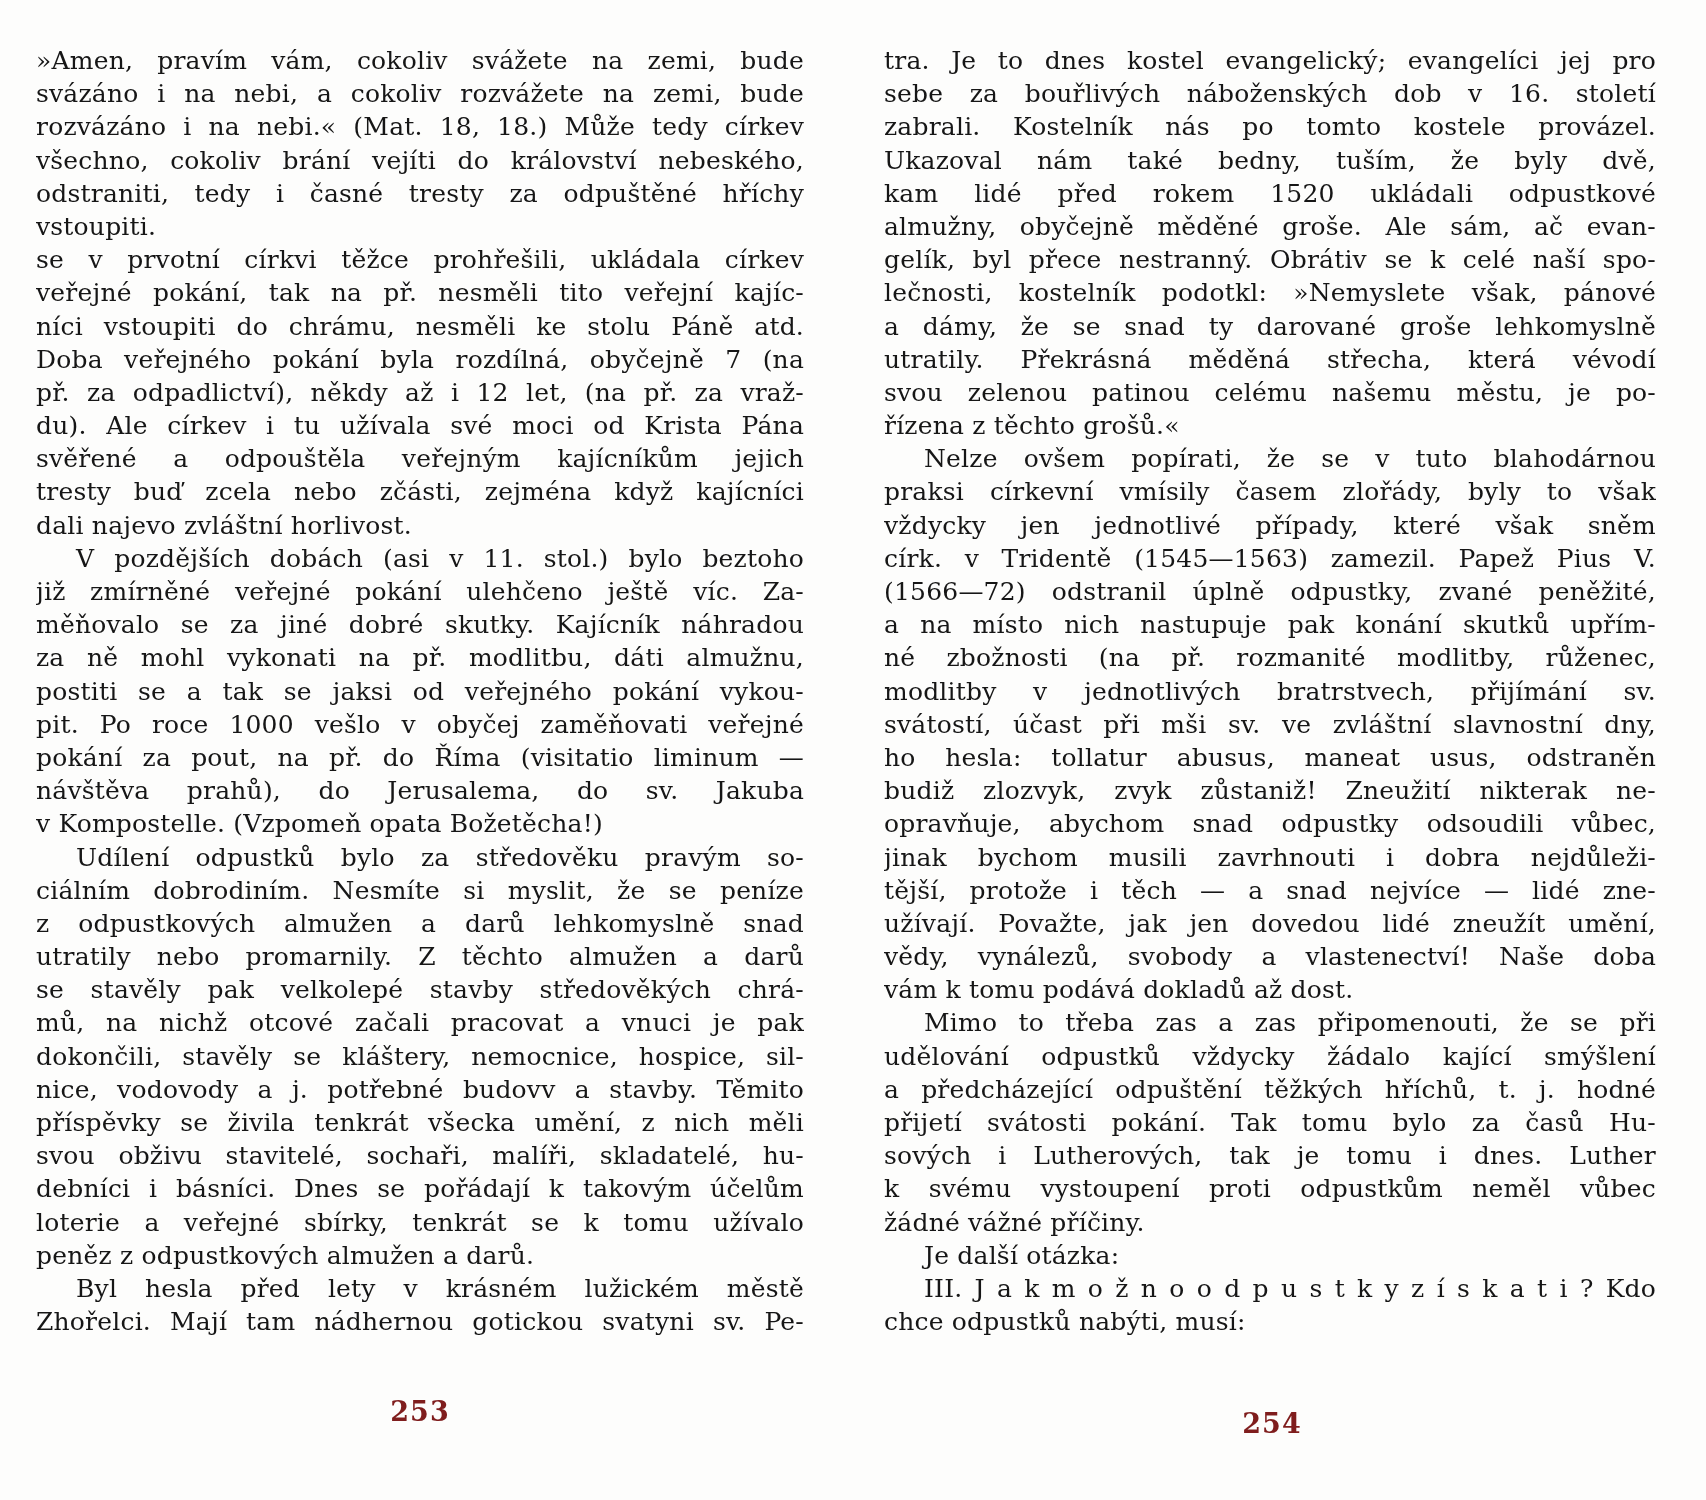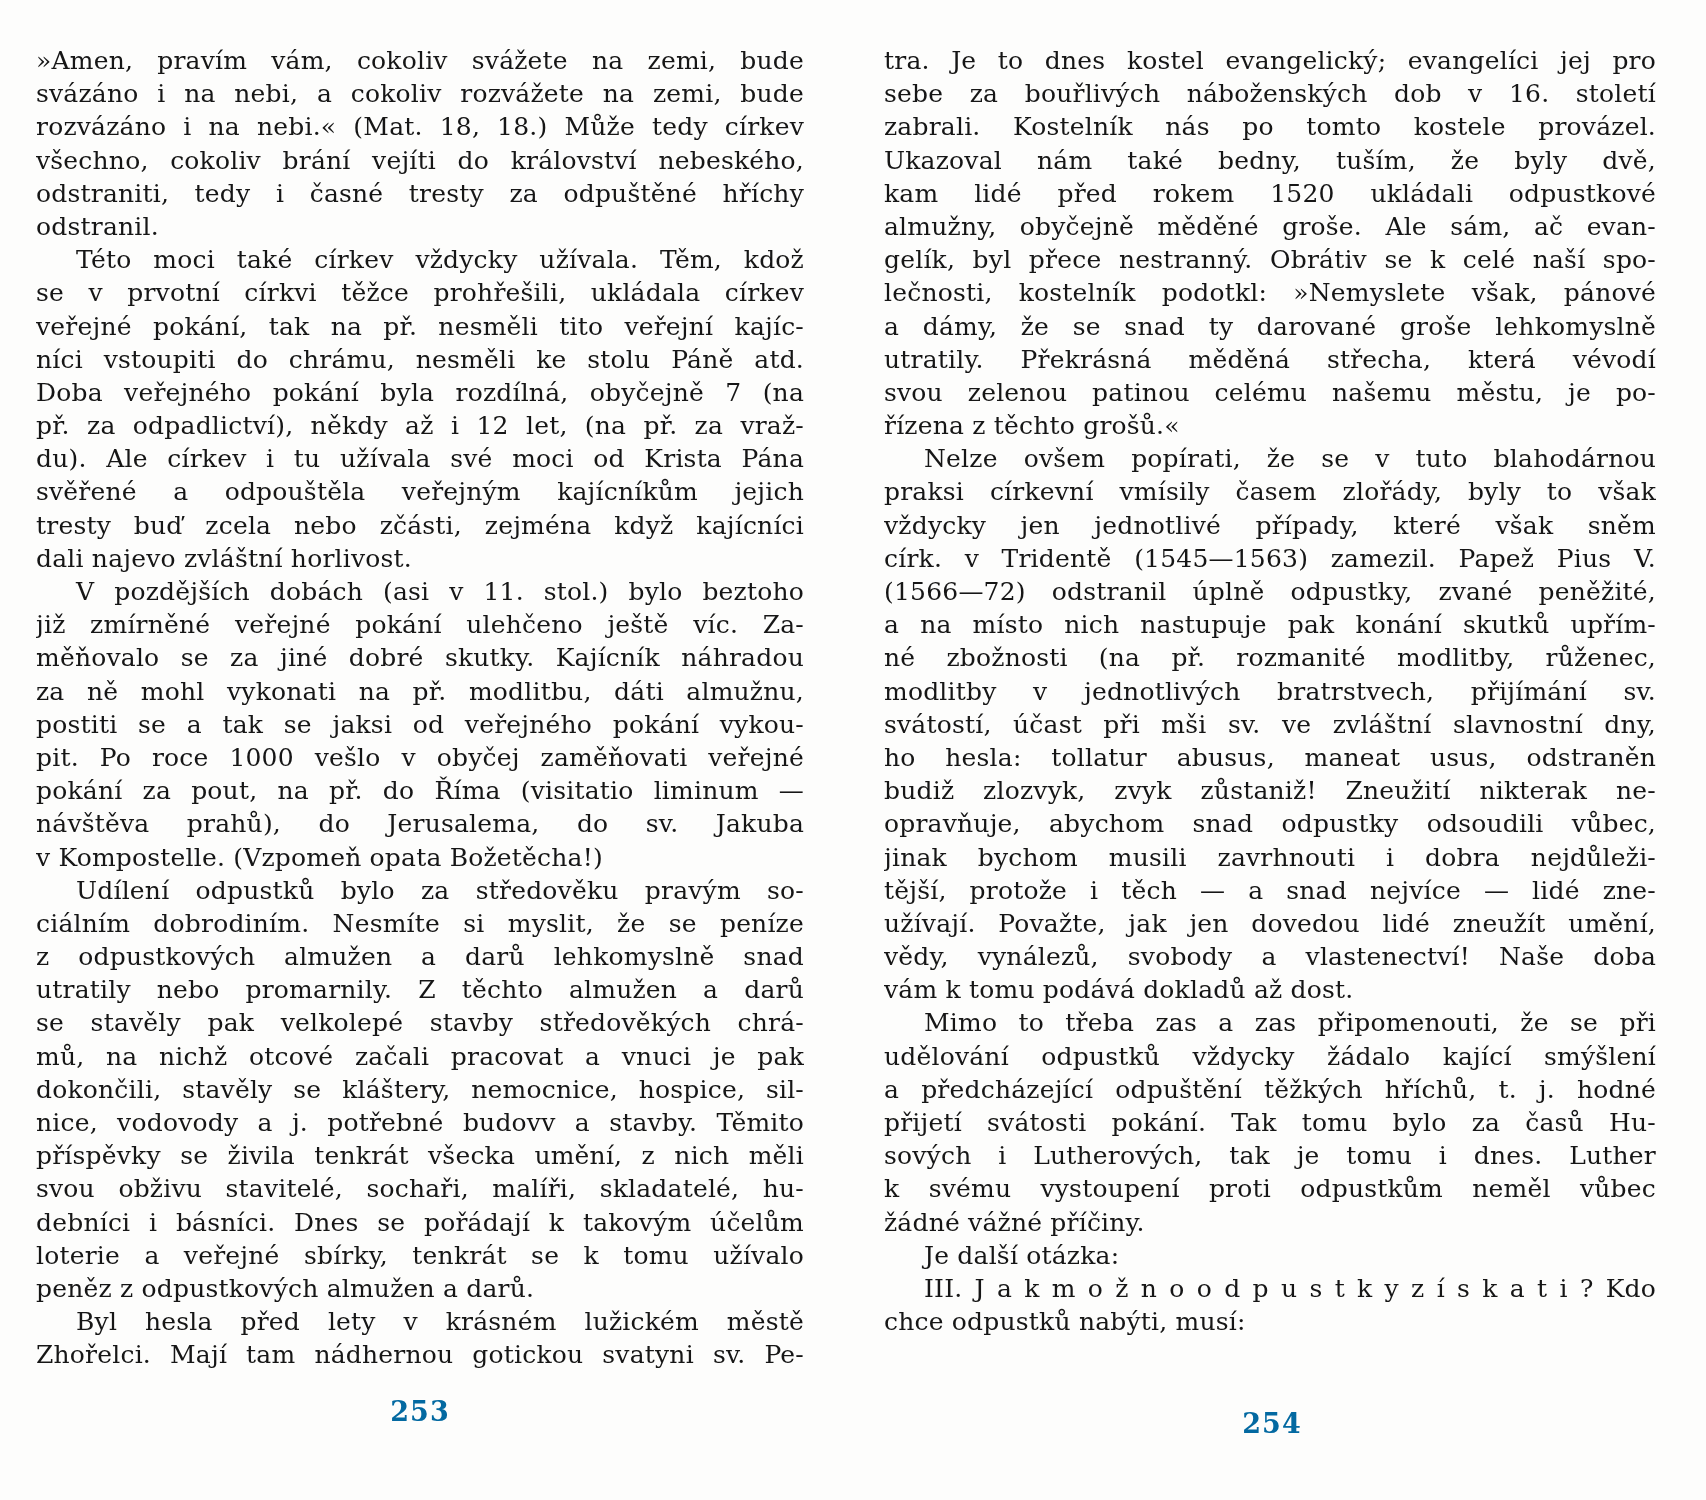--- a/index.html
+++ b/index.html
@@ -34,37 +34,36 @@
   }
   .line.noj { text-align-last: left; }
   .line.indent { text-indent: 40px; }
   .pagenum {
     position: absolute;
     width: 200px;
     text-align: center;
     font-size: 27px;
     font-weight: bold;
     letter-spacing: 1px;
-    color: #0369a1;
+    color: #7f1d1d;
   }
   .pn-left  { left: 320px;  top: 1396px; }
   .pn-right { left: 1172px; top: 1408px; text-align: center; }
 </style>
 </head>
 <body>
 
 <div class="scan">
   <div class="col col-left">
       <div class="line">»Amen, pravím vám, cokoliv svážete na zemi, bude</div>
       <div class="line">svázáno i na nebi, a cokoliv rozvážete na zemi, bude</div>
       <div class="line">rozvázáno i na nebi.« (Mat. 18, 18.) Může tedy církev</div>
       <div class="line">všechno, cokoliv brání vejíti do království nebeského,</div>
       <div class="line">odstraniti, tedy i časné tresty za odpuštěné hříchy</div>
-      <div class="line noj">odstranil.</div>
-      <div class="line indent">Této moci také církev vždycky užívala. Těm, kdož</div>
+      <div class="line noj">vstoupiti.</div>
       <div class="line">se v prvotní církvi těžce prohřešili, ukládala církev</div>
       <div class="line">veřejné pokání, tak na př. nesměli tito veřejní kajíc-</div>
       <div class="line">níci vstoupiti do chrámu, nesměli ke stolu Páně atd.</div>
       <div class="line">Doba veřejného pokání byla rozdílná, obyčejně 7 (na</div>
       <div class="line">př. za odpadlictví), někdy až i 12 let, (na př. za vraž-</div>
       <div class="line">du). Ale církev i tu užívala své moci od Krista Pána</div>
       <div class="line">svěřené a odpouštěla veřejným kajícníkům jejich</div>
       <div class="line">tresty buď zcela nebo zčásti, zejména když kajícníci</div>
       <div class="line noj">dali najevo zvláštní horlivost.</div>
       <div class="line indent">V pozdějších dobách (asi v 11. stol.) bylo beztoho</div>

